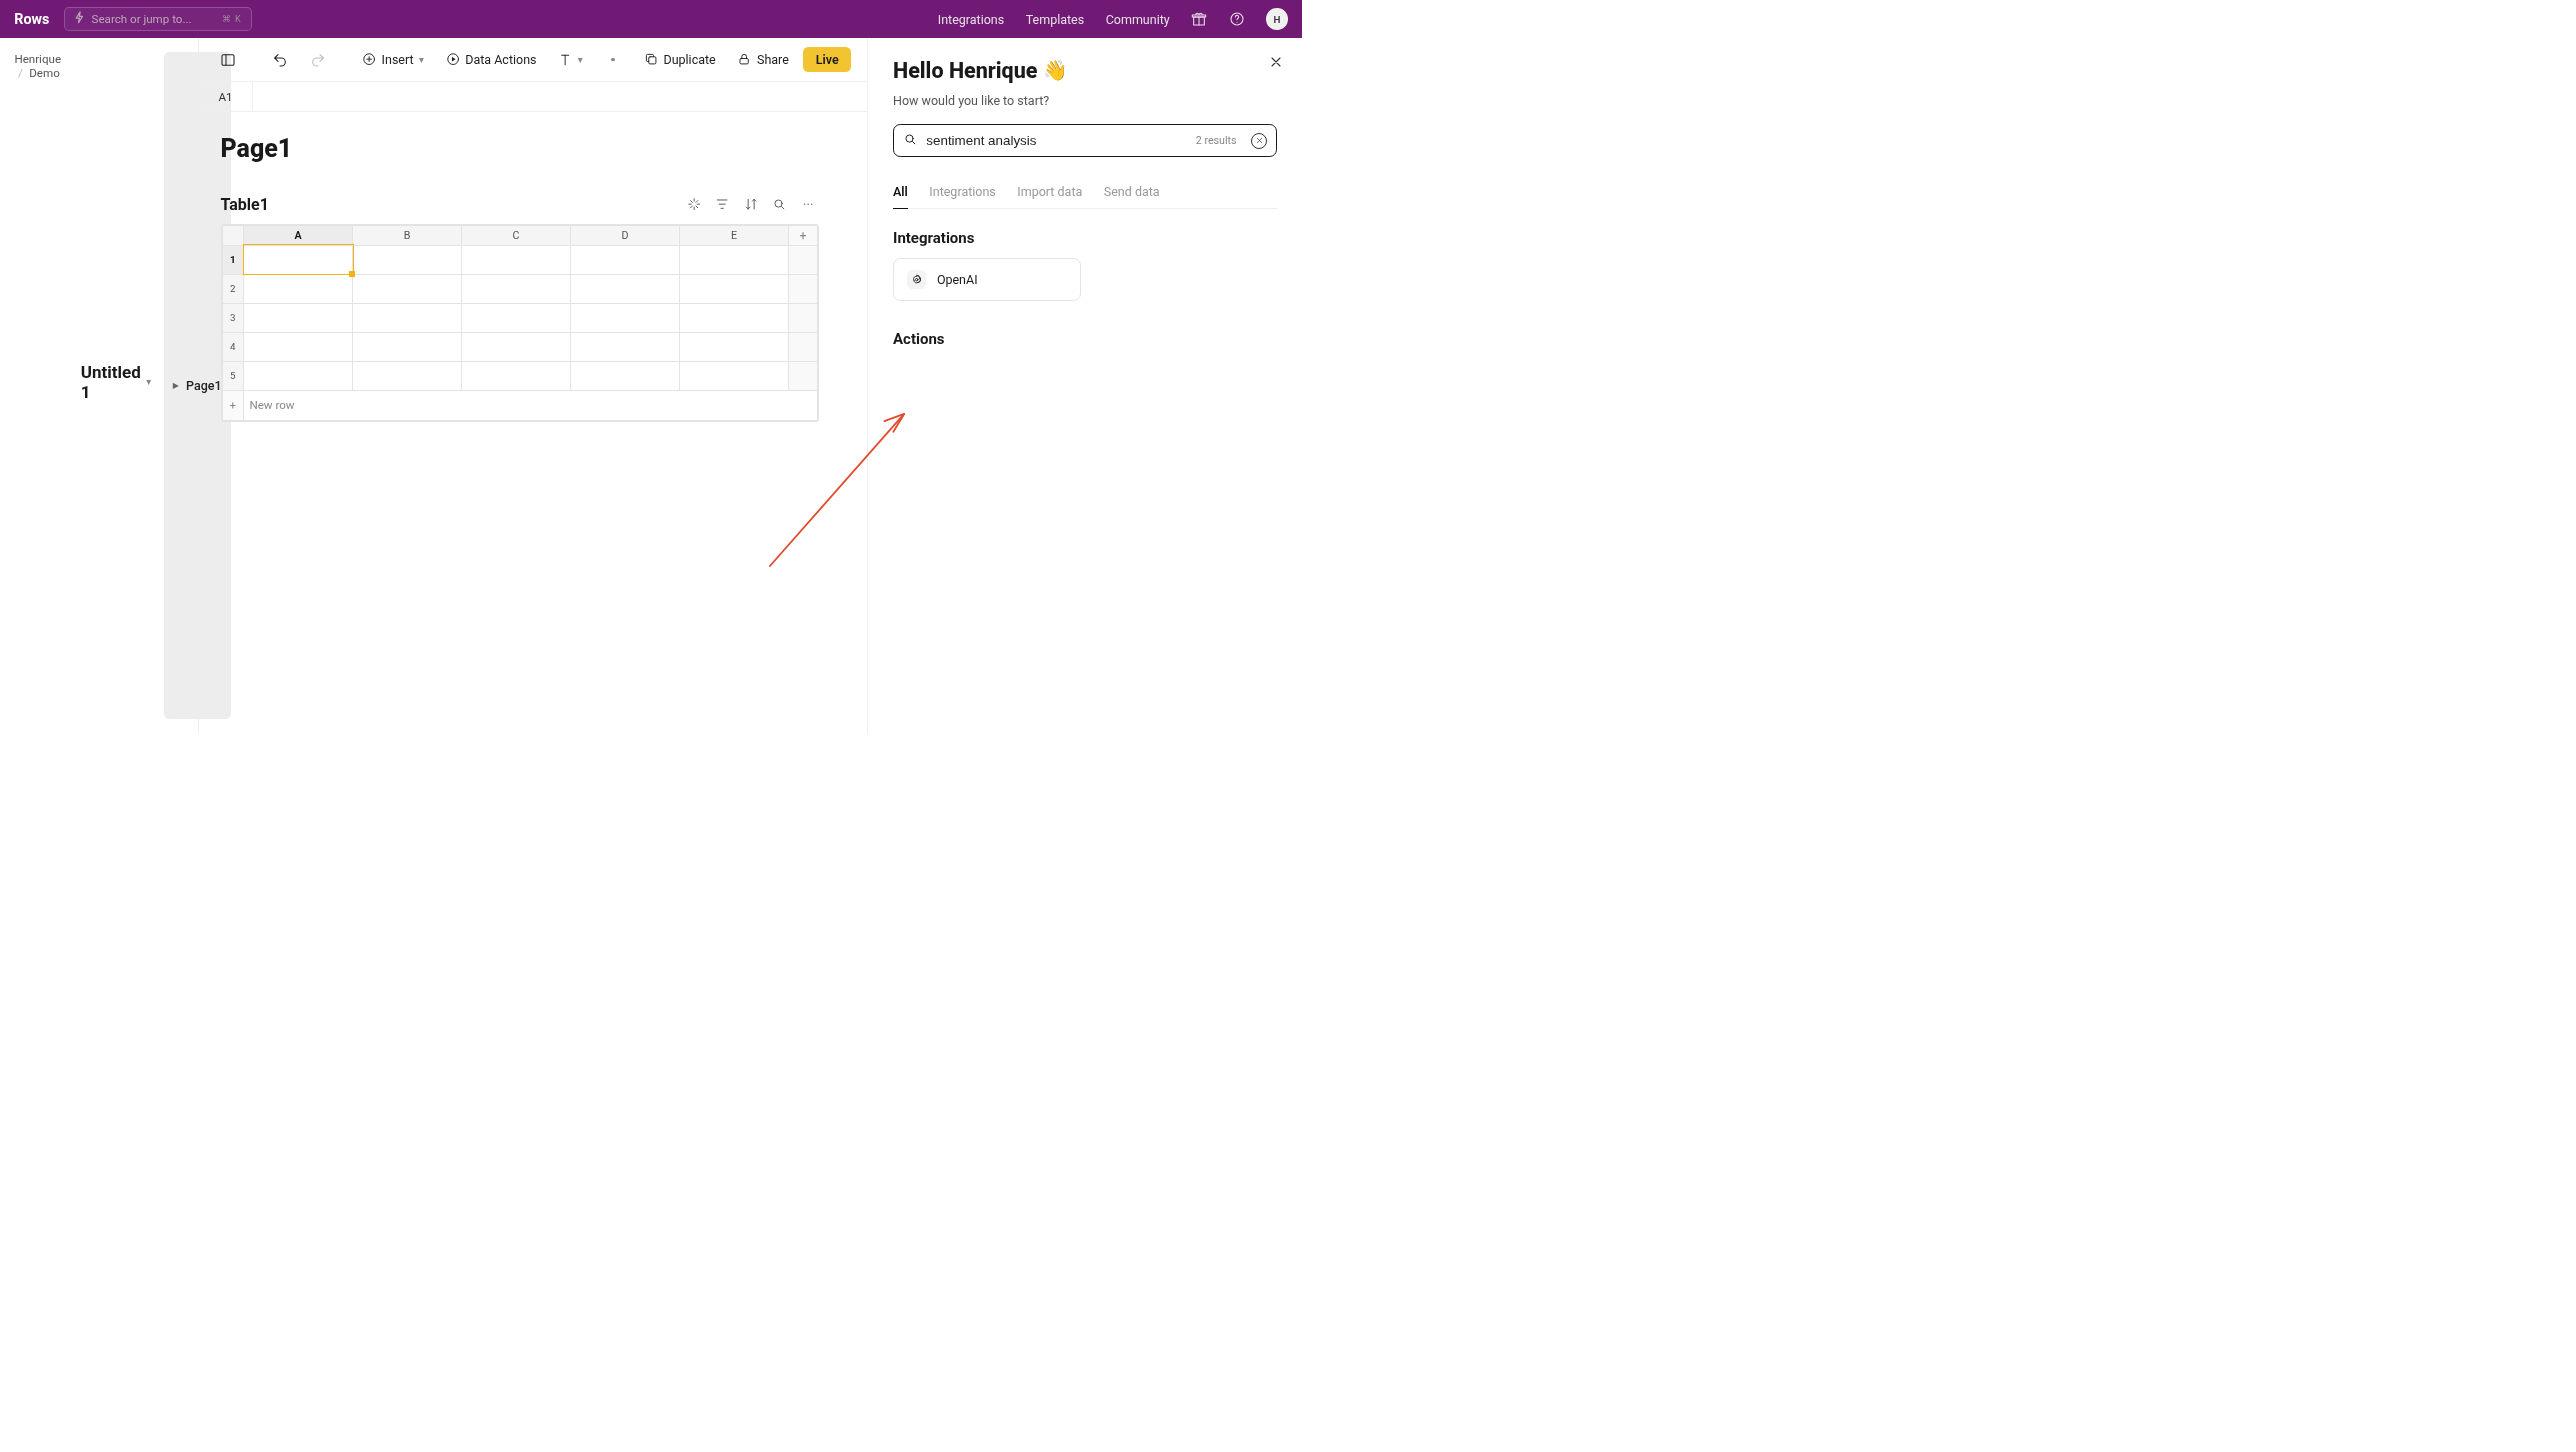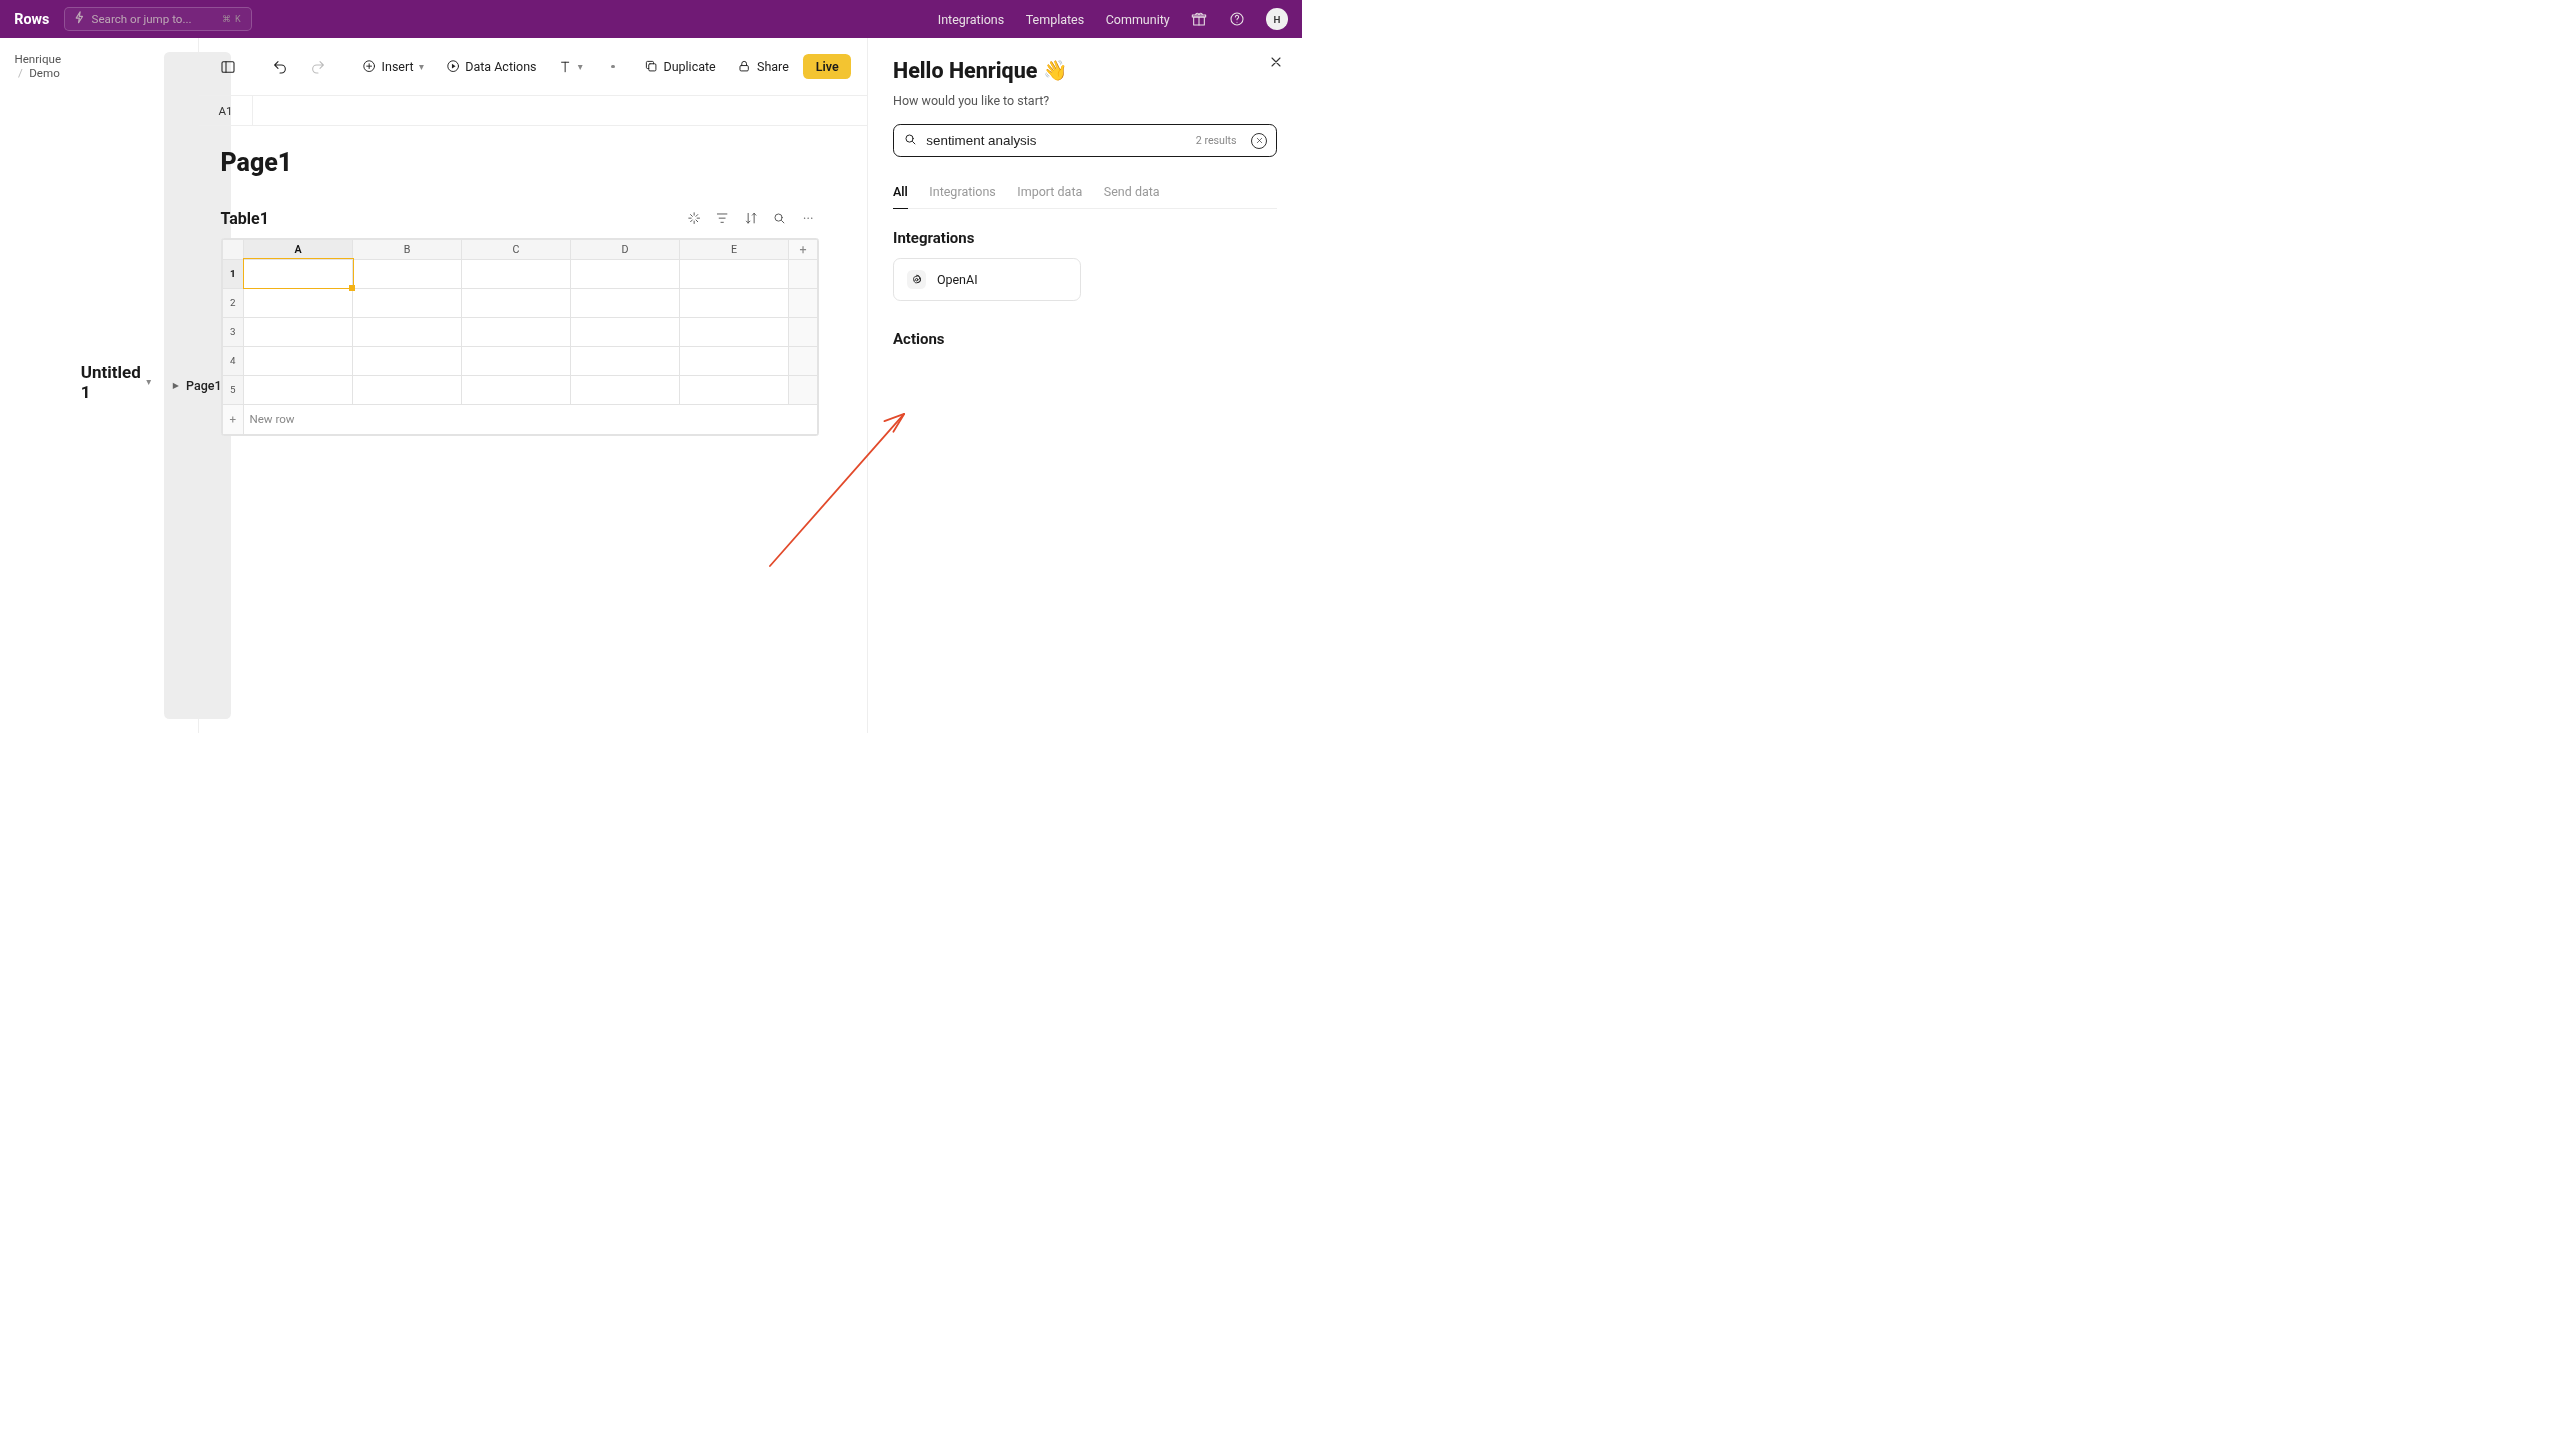--- a/index.html
+++ b/index.html
@@ -75,21 +75,21 @@
   .side-item .tri { font-size:8px; color:#666; }
   .side-item.add { color:#555; }
   .side-item .plus-circle {
     width:14.3px; height:14.3px; border:1.2px solid #888; border-radius:50%;
     display:flex;align-items:center;justify-content:center;font-size:9.8px;color:#888;line-height:1;
   }
 
   
   .main { flex:1; display:flex; flex-direction:column; min-width:0; }
   .toolbar {
-    height:58px; display:flex; align-items:center; gap:7.2px;
+    height:44px; display:flex; align-items:center; gap:7.2px;
     padding: 0 14.3px; border-bottom:0.9px solid #eee;
   }
   .tb-btn {
     display:flex; align-items:center; gap:5.4px;
     padding:5.4px 7.2px; border-radius:5.4px;
     font-size:12.5px; color:#222; cursor:pointer;
   }
   .tb-btn svg { display:block; }
   .tb-spacer { width:7.2px; }
   .live-btn {

